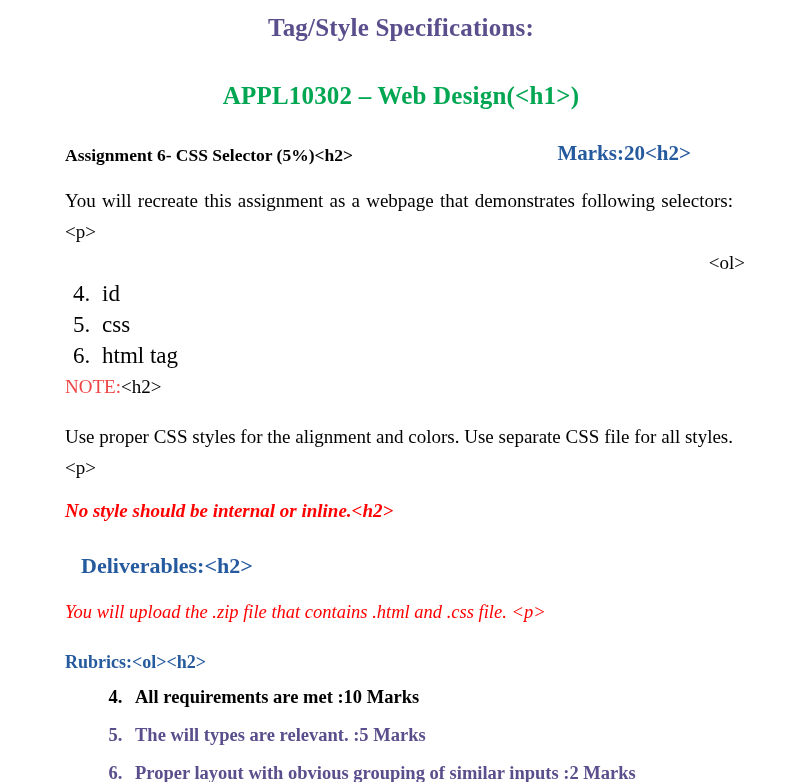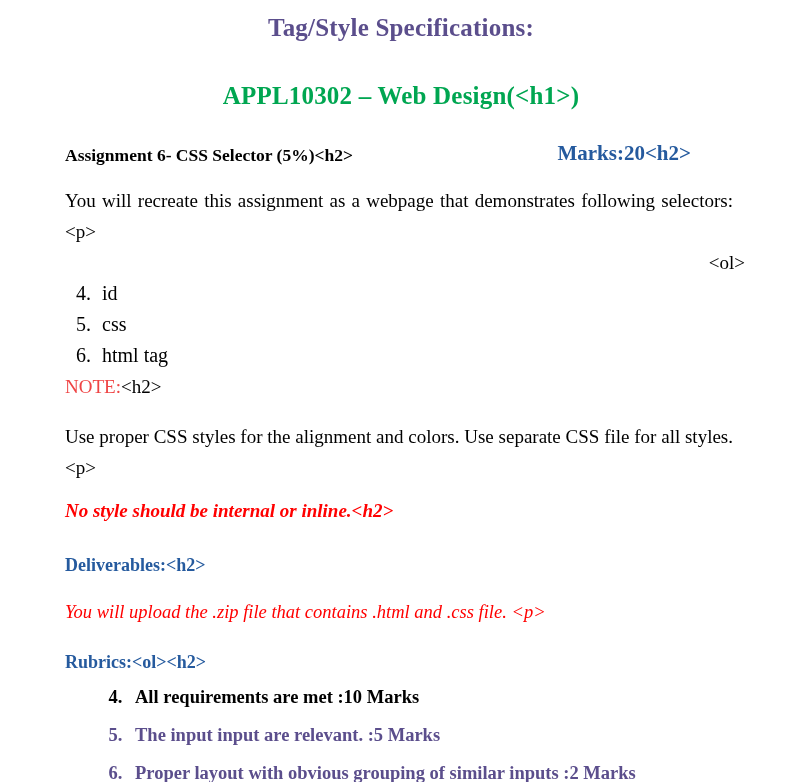--- a/index.html
+++ b/index.html
@@ -81,21 +81,21 @@
     line-height: 31px;
     margin: 0;
     color: #000;
   }
 
   
   ol.sel-list {
     list-style: decimal;
     margin: 0;
     padding: 0 0 0 31px;
-    font-size: 20px;
+    font-size: 23px;
     line-height: 31px;
   }
   ol.sel-list li {
     padding-left: 6px;
   }
   ol.rubric-list {
     list-style: decimal;
     margin: 0;
     padding: 0 0 0 62px;
     font-size: 18.5px;
@@ -111,21 +111,21 @@
   
   .c-green  { color: #ef4444; font-weight: normal; margin-top: 32px; }
   .c-blue   { color: #255a9e; font-weight: bold; }
   .c-red    { color: #ff0000; }
   .c-black  { color: #000000; }
   .bi       { font-weight: bold; font-style: italic; text-align: center; }
   .it       { font-style: italic; }
 
   .note-line   { margin: 0; font-size: 19px; line-height: 31px; }
   .warn-line   { margin: 12px 0 0 0; font-size: 19px; line-height: 31px; }
-  .deliv-head  { margin: 24px 0 0 0; font-size: 18px; line-height: 31px; }
+  .deliv-head  { margin: 24px 0 0 16px; font-size: 22px; line-height: 31px; }
   .deliv-text  { margin: 16px 0 0 0; font-size: 18.5px; line-height: 31px; }
   .rubric-head { margin: 19px 0 0 0; font-size: 18px; line-height: 31px; }
 </style>
 </head>
 <body>
 
 <div class="page">
 
   <h1 class="doc-title">Tag/Style Specifications:</h1>
 
@@ -165,18 +165,18 @@
     <p class="deliv-text">
       <span class="c-red it">You will upload the .zip file that contains .html and .css file. &lt;p&gt;</span>
     </p>
 
     <p class="rubric-head">
       <span class="c-blue">Rubrics:&lt;ol&gt;&lt;h2&gt;</span>
     </p>
 
     <ol class="rubric-list" id="rubric-list" start="4">
         <li class="rub-black">All requirements are met :10 Marks</li>
-        <li class="rub-purple">The input input are relevant. :5 Marks</li>
+        <li class="rub-purple">The will types are relevant. :5 Marks</li>
         <li class="rub-purple">Proper layout with obvious grouping of similar inputs :2 Marks</li>
       </ol>
 
   </div>
 </div>
 
 </body></html>

